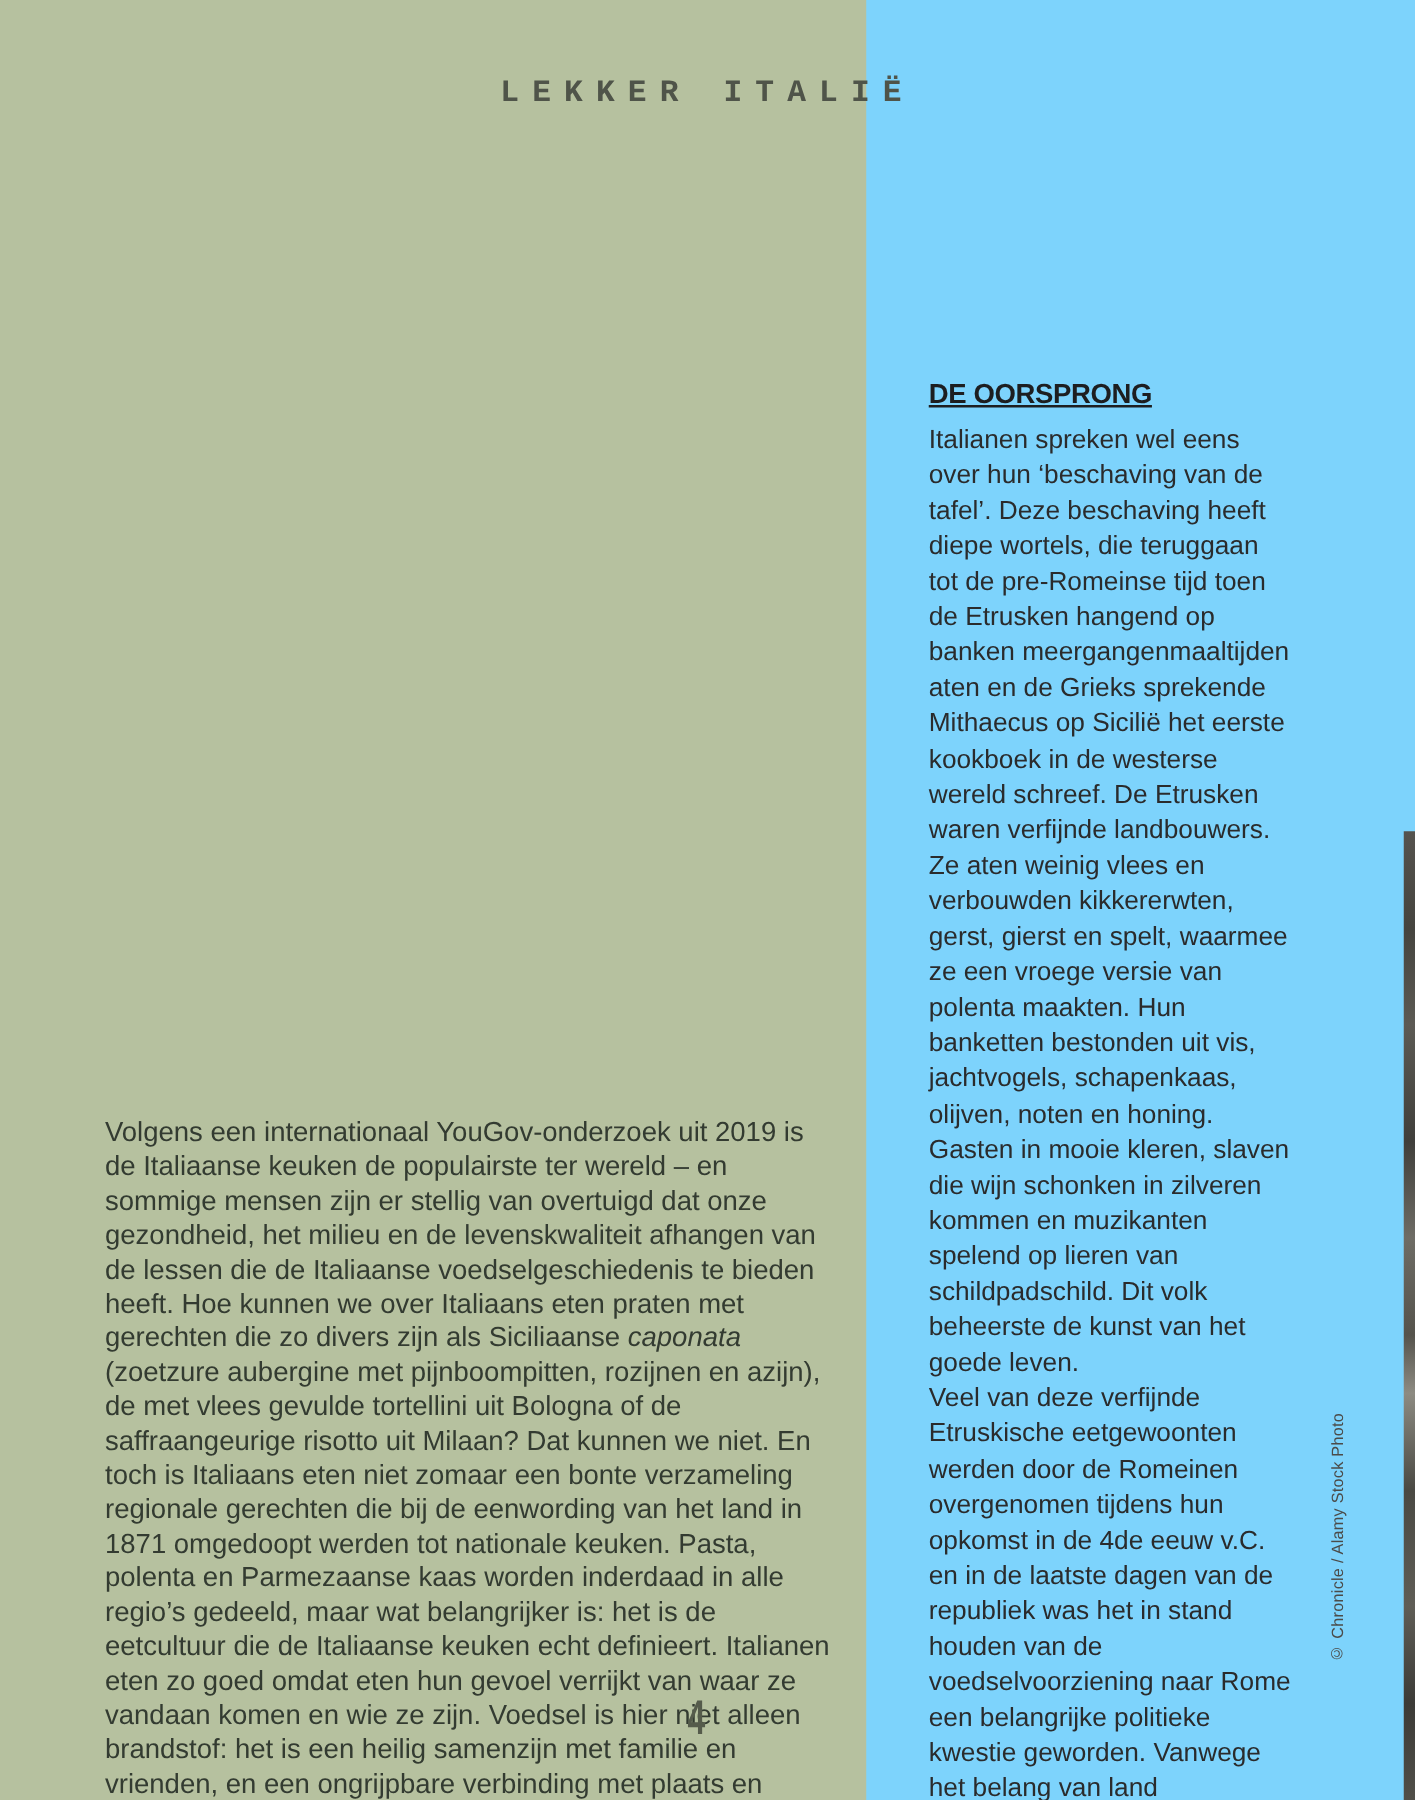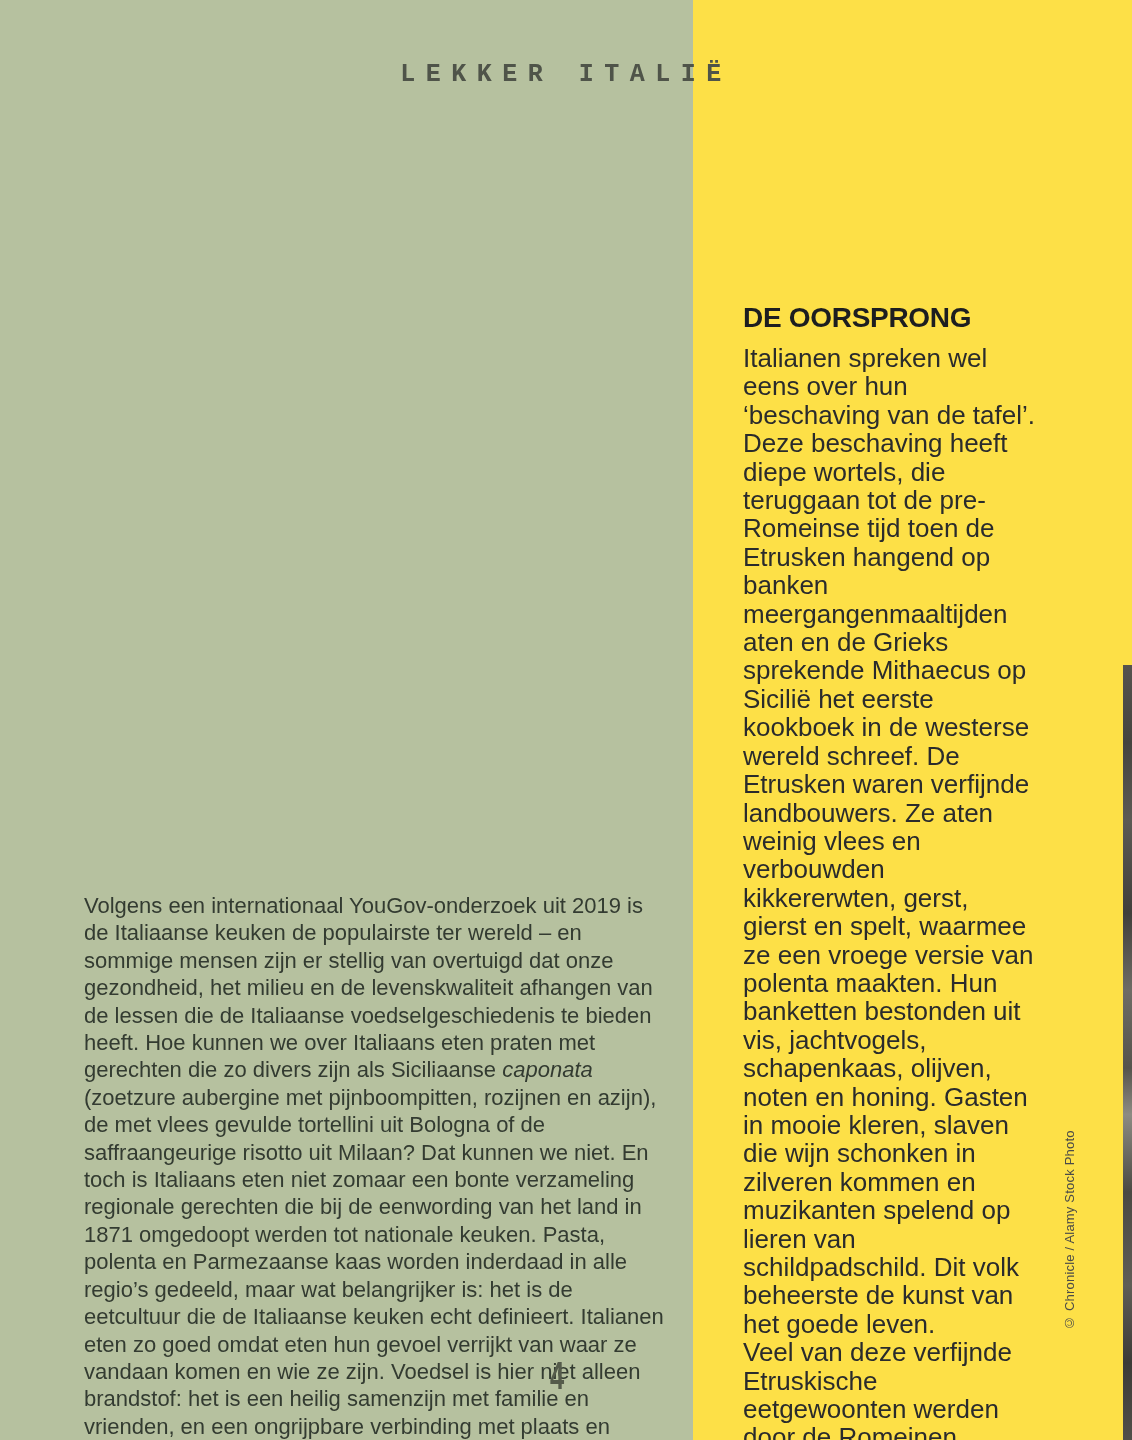--- a/index.html
+++ b/index.html
@@ -1,19 +1,19 @@
 <!DOCTYPE html>
 <html><head>
 <meta charset="utf-8">
 <style>
   html,body{margin:0;padding:0;background:#e8e8e6;}
   .page{
     position:relative;
     width:1132px;height:1440px;
-    background:#fde047;
+    background:#7dd3fc;
     overflow:hidden;
     font-family:"Liberation Sans", sans-serif;
   }
   .green-panel{
     position:absolute;left:0;top:0;width:693px;height:1440px;
     background:#b6c19f;
   }
   .running-head{
     position:absolute;left:0;top:60px;width:1132px;
     text-align:center;
@@ -42,28 +42,29 @@
     font-size:22px;line-height:27.4px;
     color:#333b31;
   }
   .intro em{}
   .right-col{
     position:absolute;left:743px;top:302px;width:292px;
     color:#2a2b2c;
   }
   .right-col h2{
     margin:0 0 10px 0;
-    font-size:28px;font-weight:900;
+    font-size:22px;font-weight:900;
     letter-spacing:-0.3px;
     color:#1d1e20;
     font-stretch:condensed;
+    text-decoration:underline;
   }
   .right-col p{
     margin:0;
-    font-size:26px;line-height:28.4px;
+    font-size:21px;line-height:28.4px;
   }
   .credit{
     position:absolute;left:1062px;top:1160px;height:170px;
     writing-mode:vertical-rl;
     transform:rotate(180deg);
     font-size:13px;color:#4b4b49;
     letter-spacing:0.2px;
     white-space:nowrap;
   }
   .photo-strip{

